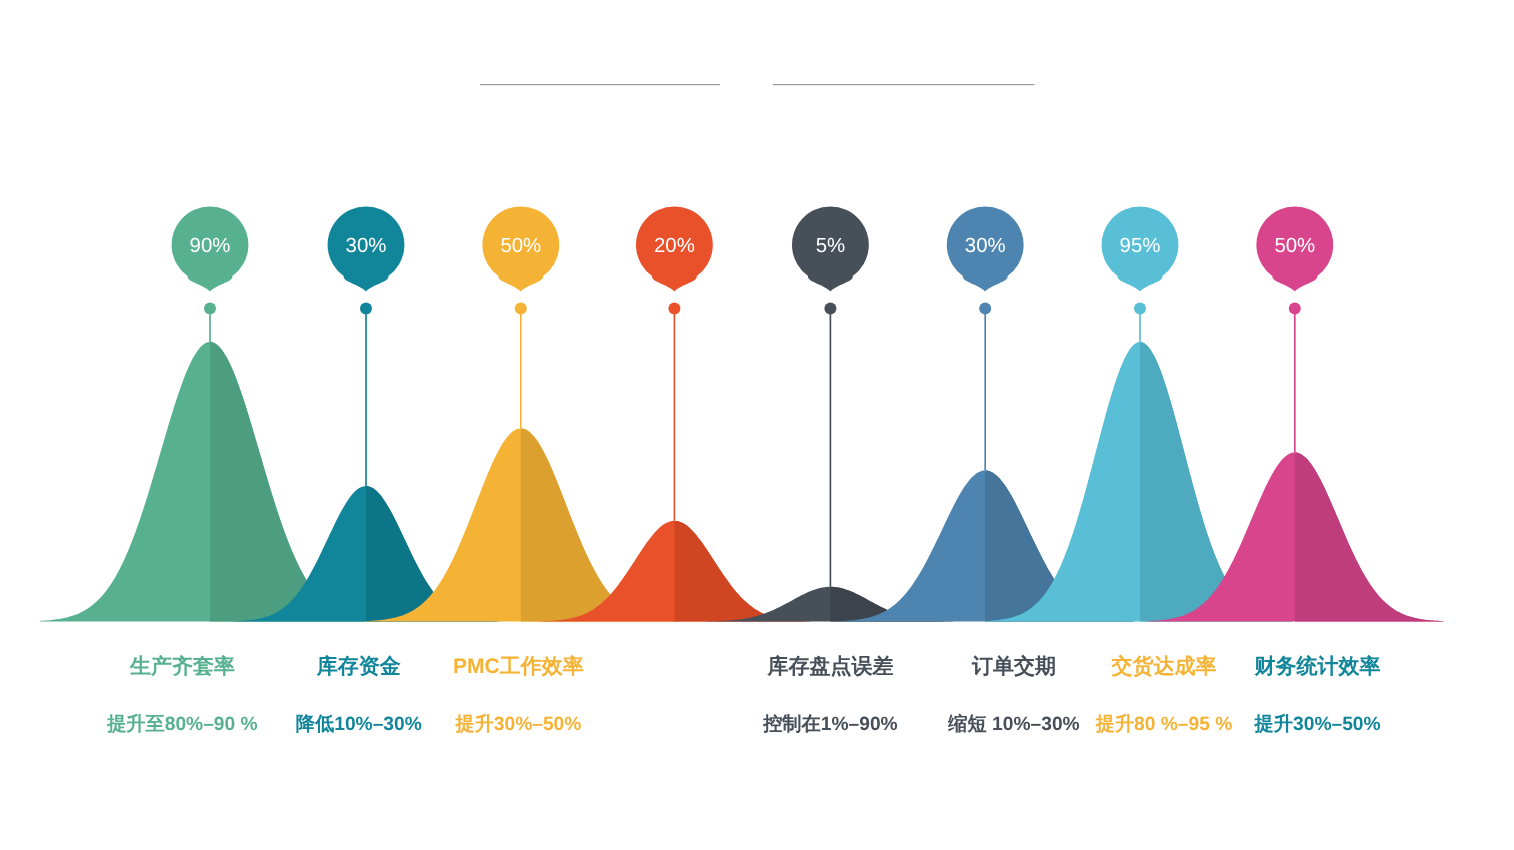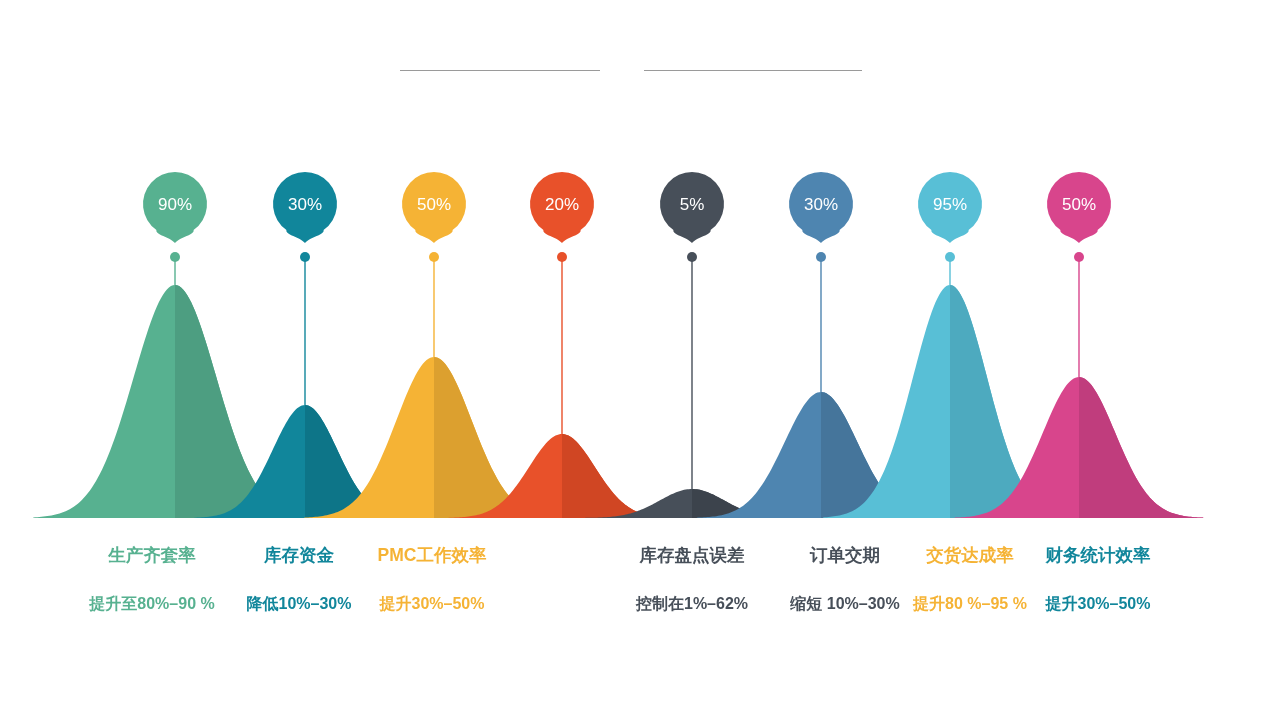--- a/index.html
+++ b/index.html
@@ -219,21 +219,21 @@
       <div class="label-col" style="left: 299px; top: 0px;">
         <div class="label-name" style="color: rgb(17, 134, 155);">库存资金</div>
         <div class="label-value" style="color: rgb(17, 134, 155);">降低10%–30%</div>
       </div>
       <div class="label-col" style="left: 432px; top: 0px;">
         <div class="label-name" style="color: rgb(245, 179, 53);">PMC工作效率</div>
         <div class="label-value" style="color: rgb(245, 179, 53);">提升30%–50%</div>
       </div>
       <div class="label-col" style="left: 692px; top: 0px;">
         <div class="label-name" style="color: rgb(71, 79, 89);">库存盘点误差</div>
-        <div class="label-value" style="color: rgb(71, 79, 89);">控制在1%–62%</div>
+        <div class="label-value" style="color: rgb(71, 79, 89);">控制在1%–90%</div>
       </div>
       <div class="label-col" style="left: 845px; top: 0px;">
         <div class="label-name" style="color: rgb(71, 79, 89);">订单交期</div>
         <div class="label-value" style="color: rgb(71, 79, 89);">缩短 10%–30%</div>
       </div>
       <div class="label-col" style="left: 955px; top: 0px; margin-left: 15px;">
         <div class="label-name" style="color: rgb(245, 179, 53);">交货达成率</div>
         <div class="label-value" style="color: rgb(245, 179, 53);">提升80 %–95 %</div>
       </div>
       <div class="label-col" style="left: 1098px; top: 0px;">

